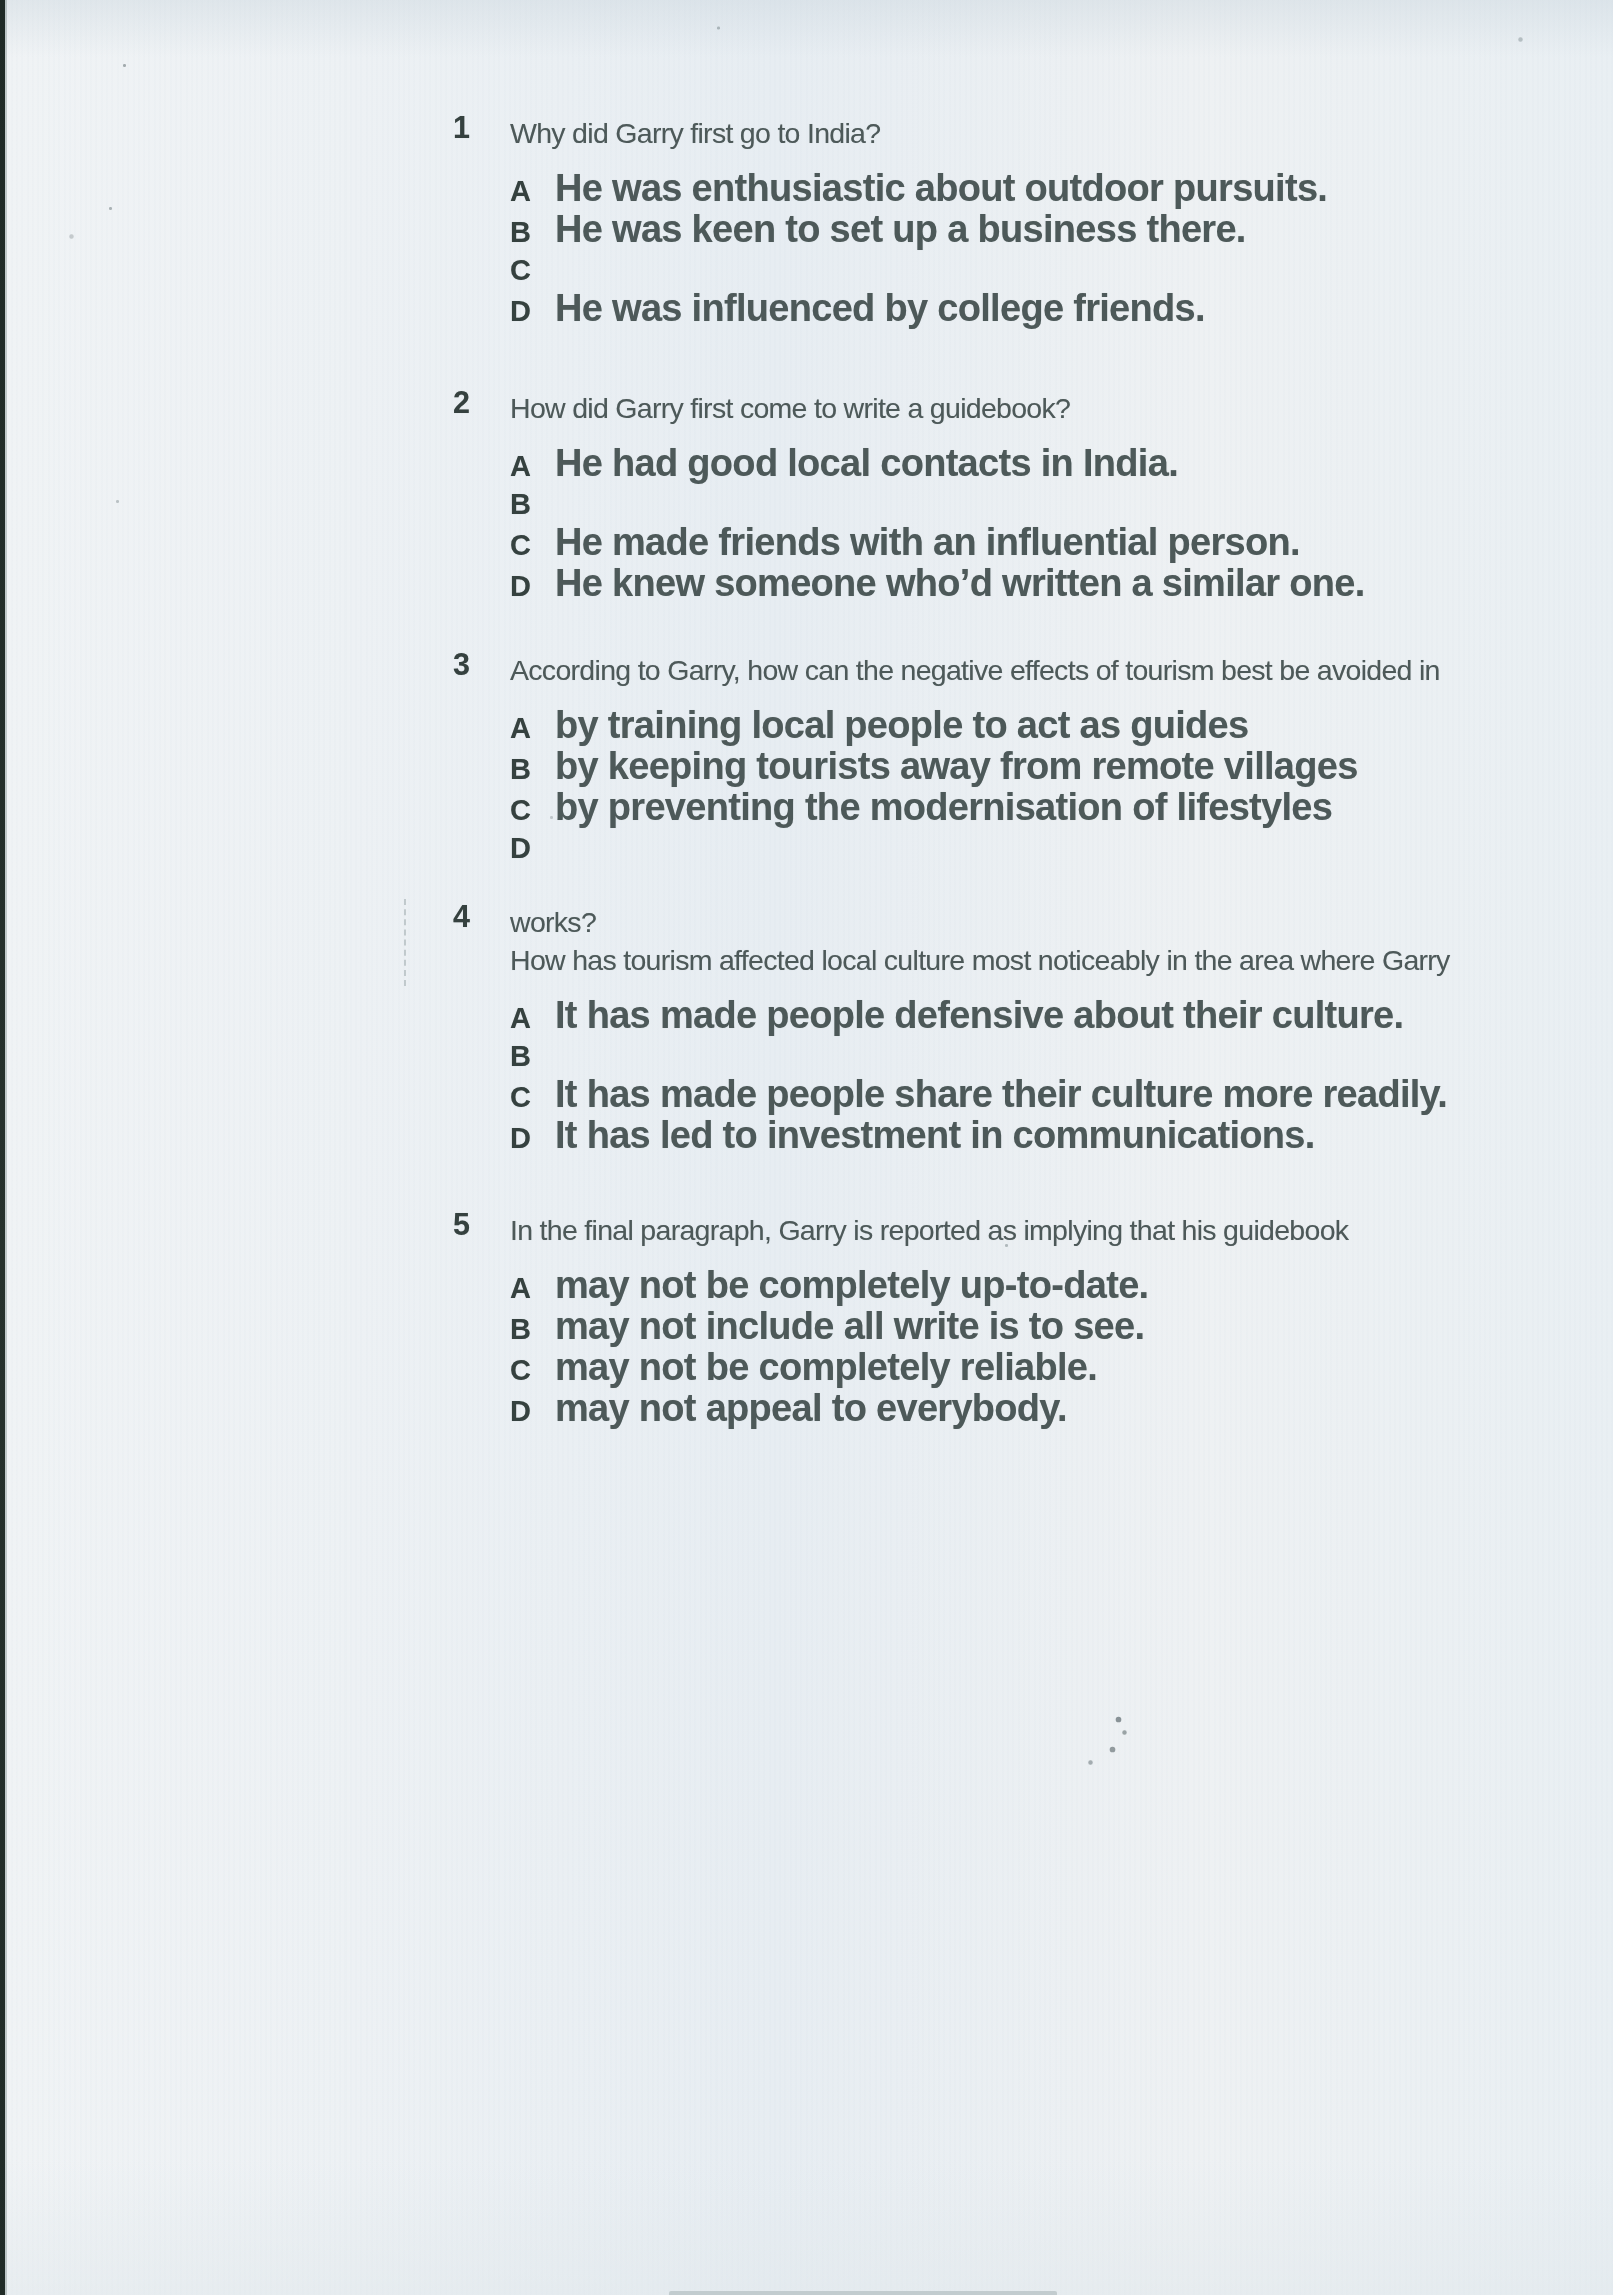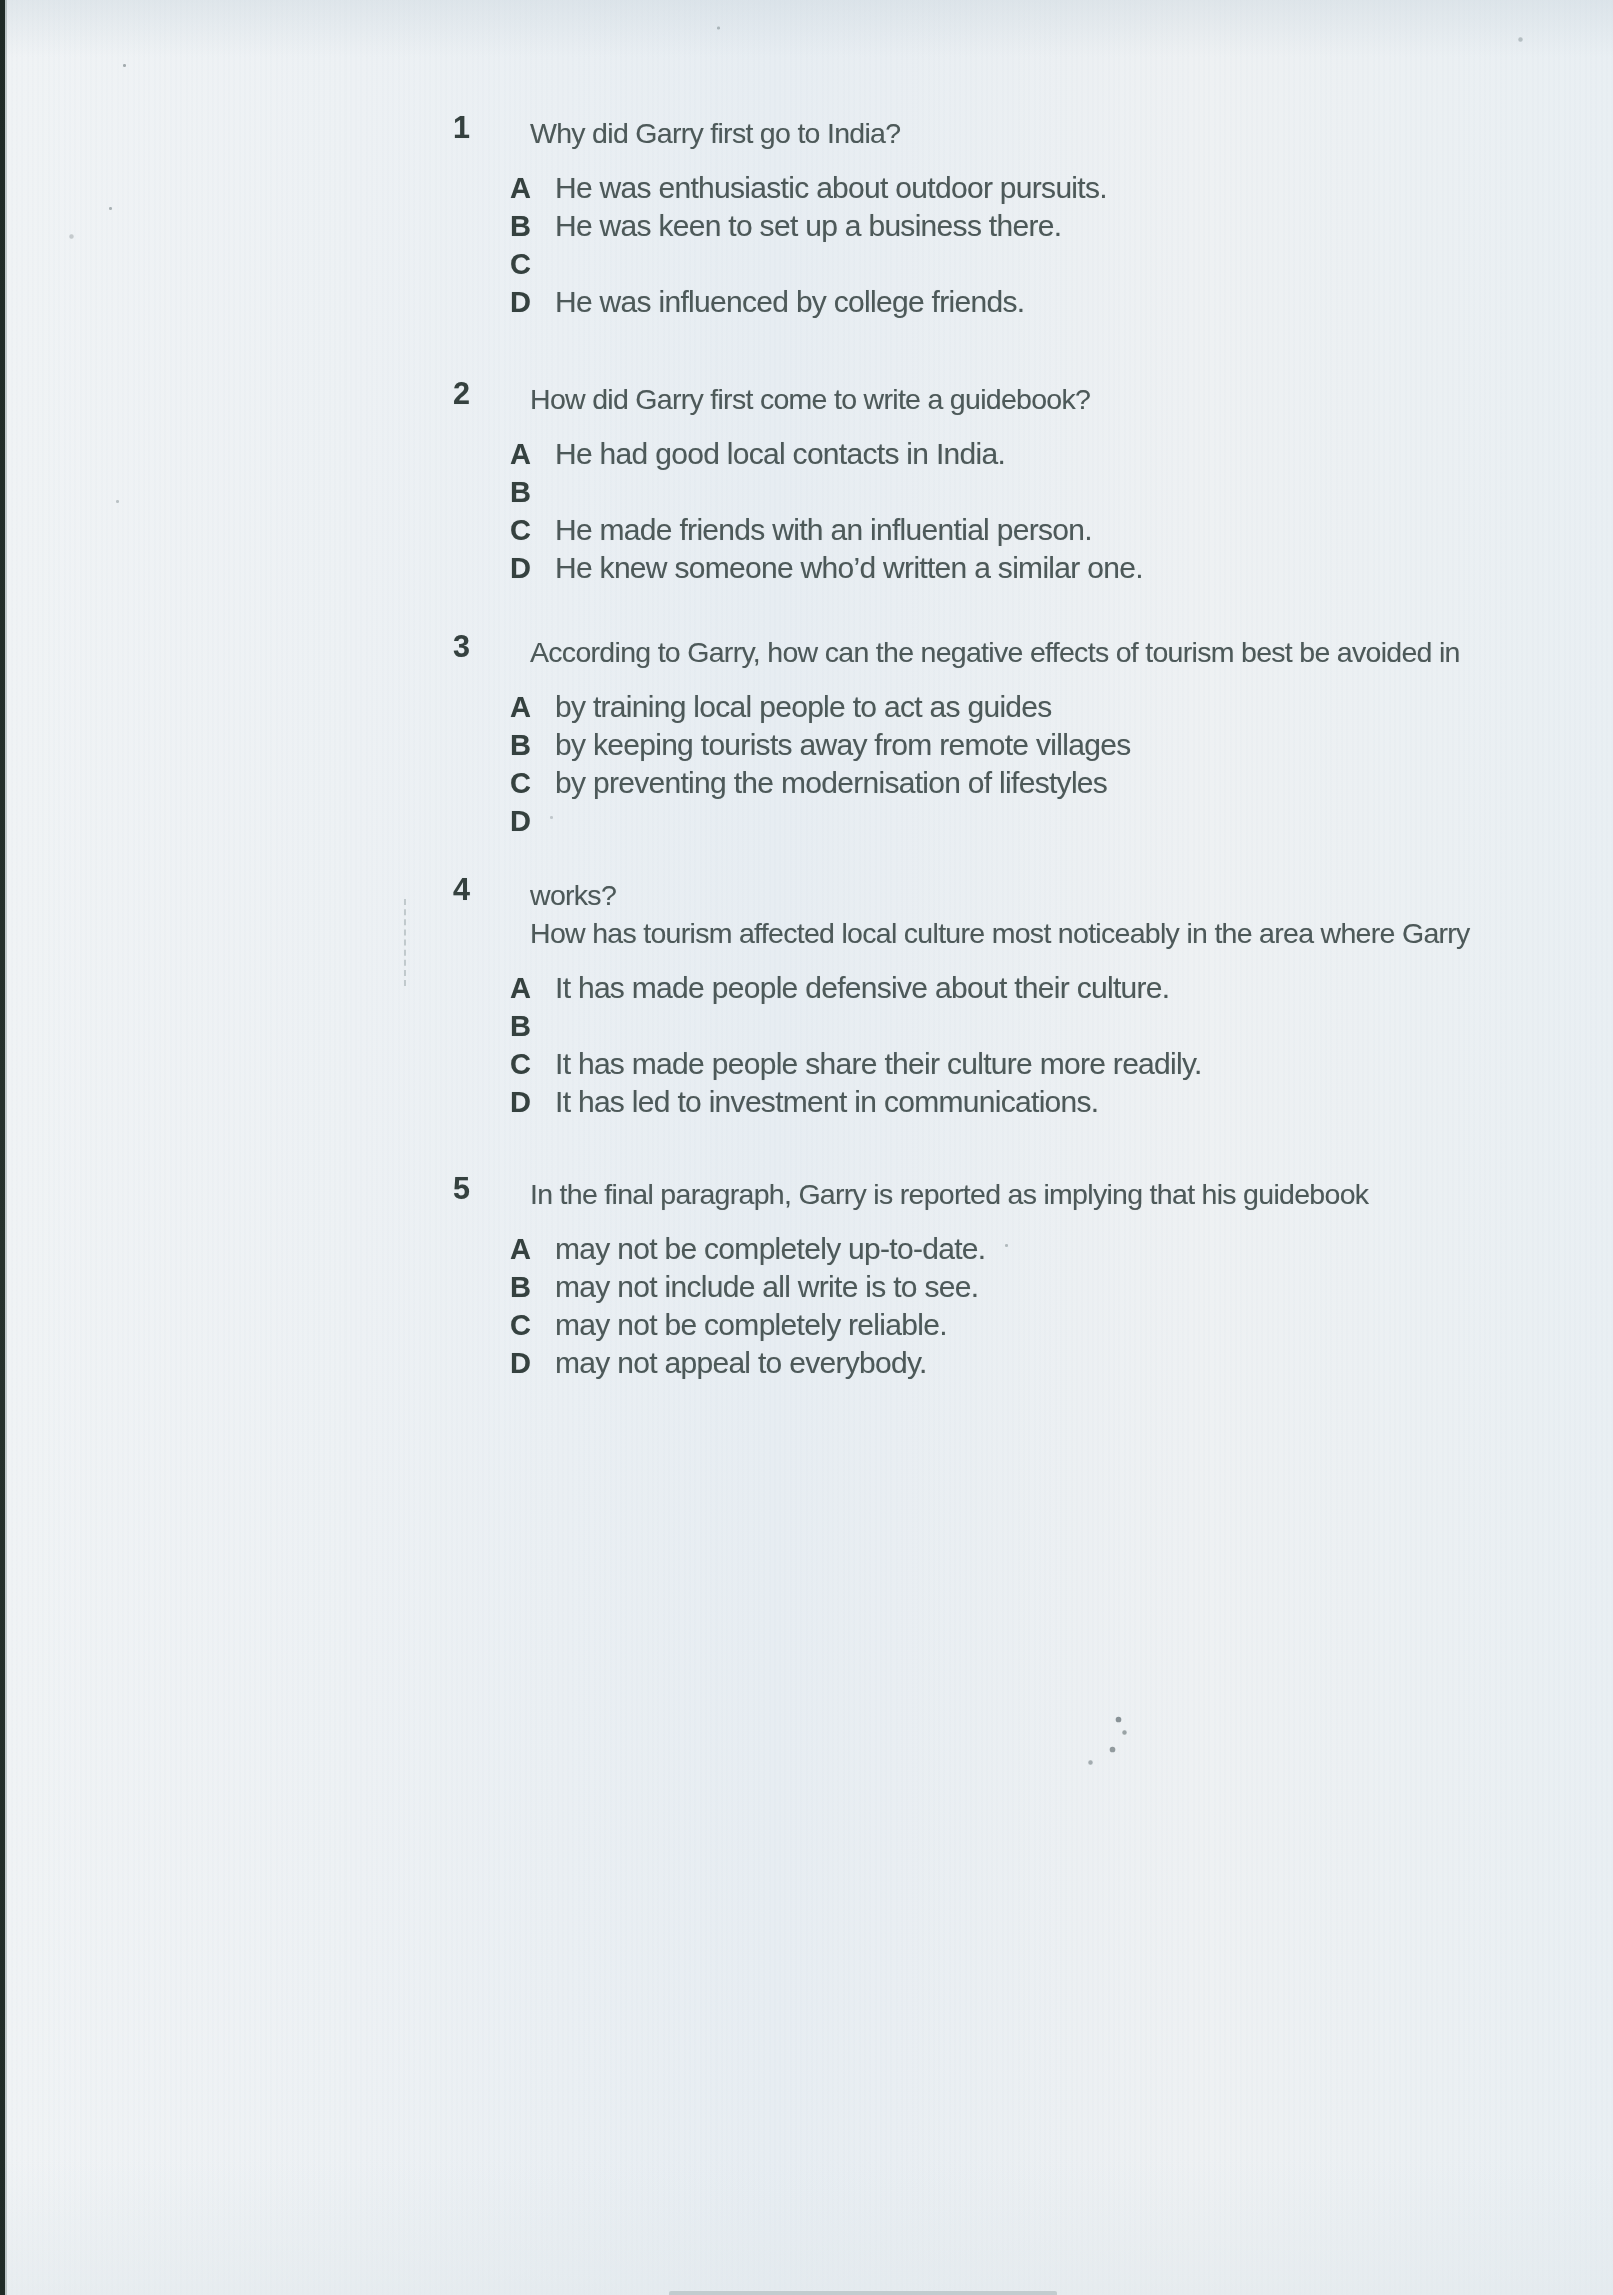--- a/index.html
+++ b/index.html
@@ -67,33 +67,33 @@
     text-align: center;
     font-size: 30.5px; font-weight: 700; color: #35413f;
     text-shadow: 0 0 0.7px rgba(53,65,63,0.35);
   }
   .qbody { margin-left: 510px; margin-right: 13.3px; }
   .qline {
     font-size: 28.5px; line-height: 38px; letter-spacing: -0.7px;
     white-space: nowrap;
     color: #4d5959;
     text-shadow: 0 0 0.7px rgba(77,89,89,0.30);
-    margin-left: 20px;
   }
   .options { margin-top: 17px; }
   .opt { display: flex; align-items: baseline; line-height: 38px; }
   .opt-letter {
     flex: none; width: 45px;
     font-size: 29px; font-weight: 700; color: #35413f;
     text-shadow: 0 0 0.7px rgba(53,65,63,0.35);
   }
   .opt-text {
-    font-size: 30px; letter-spacing: -0.7px; white-space: nowrap;
+    font-size: 38px; letter-spacing: -0.7px; white-space: nowrap;
     color: #4d5959;
     text-shadow: 0 0 0.7px rgba(77,89,89,0.30);
+    font-weight: bold;
   }
 </style>
 </head>
 <body>
 
 <div class="page">
 
   <div class="scan-edge-left"></div>
   <div class="scan-dashed-line"></div>
   <div class="specks"></div>

